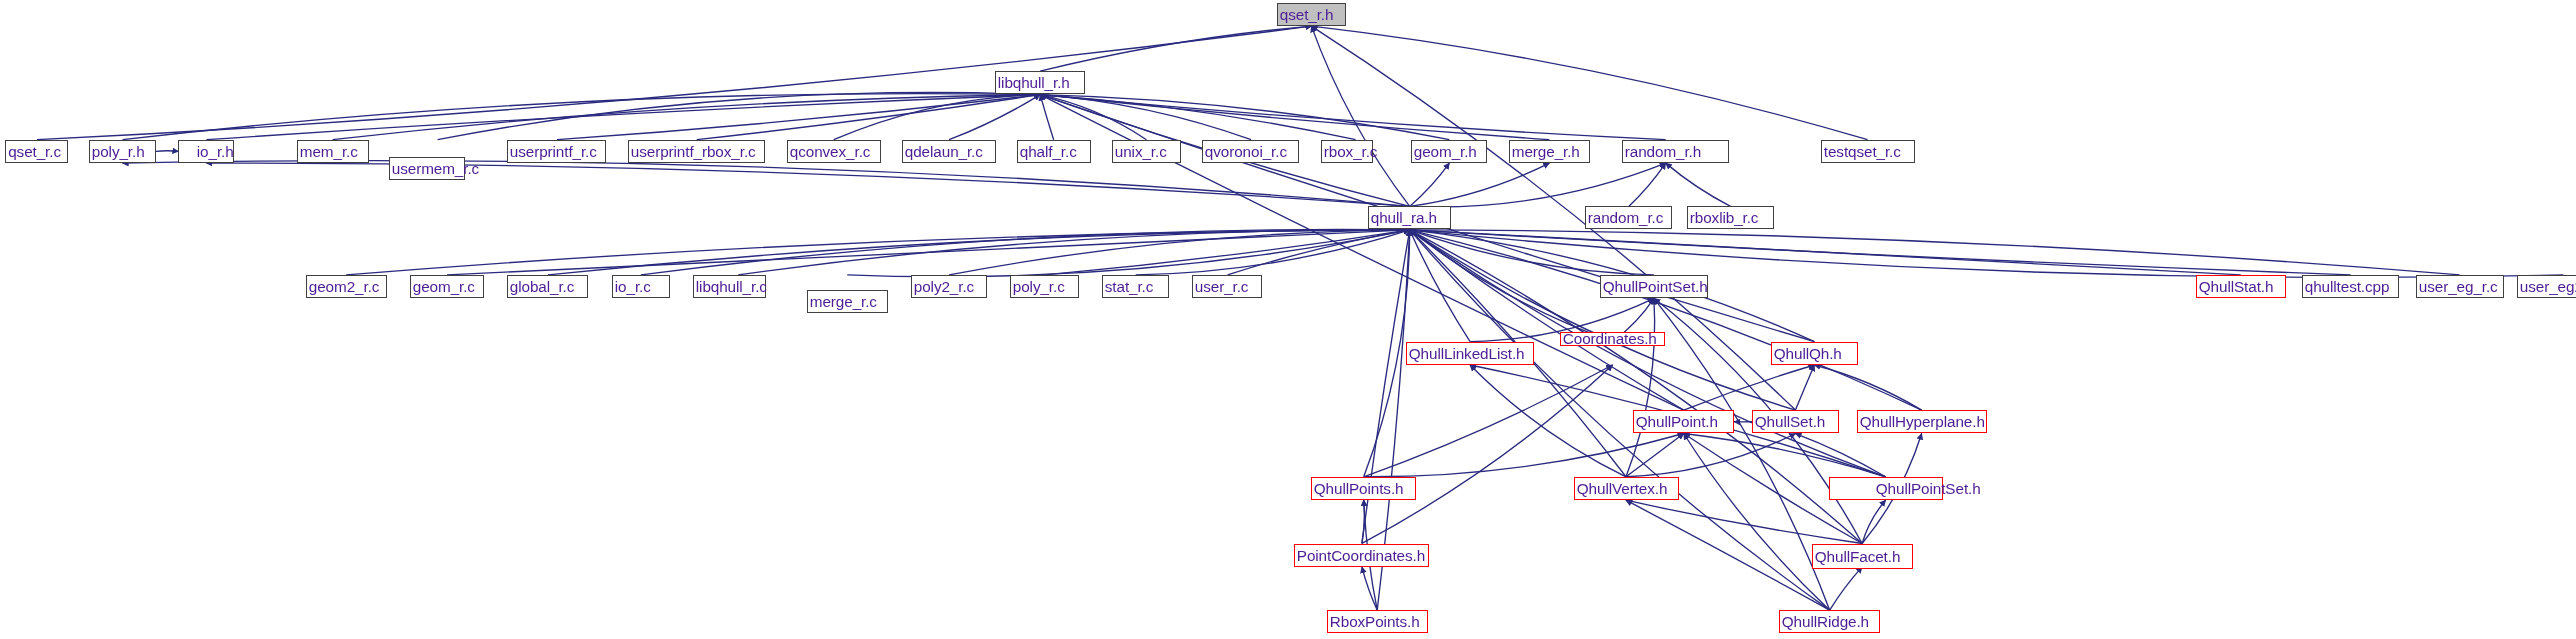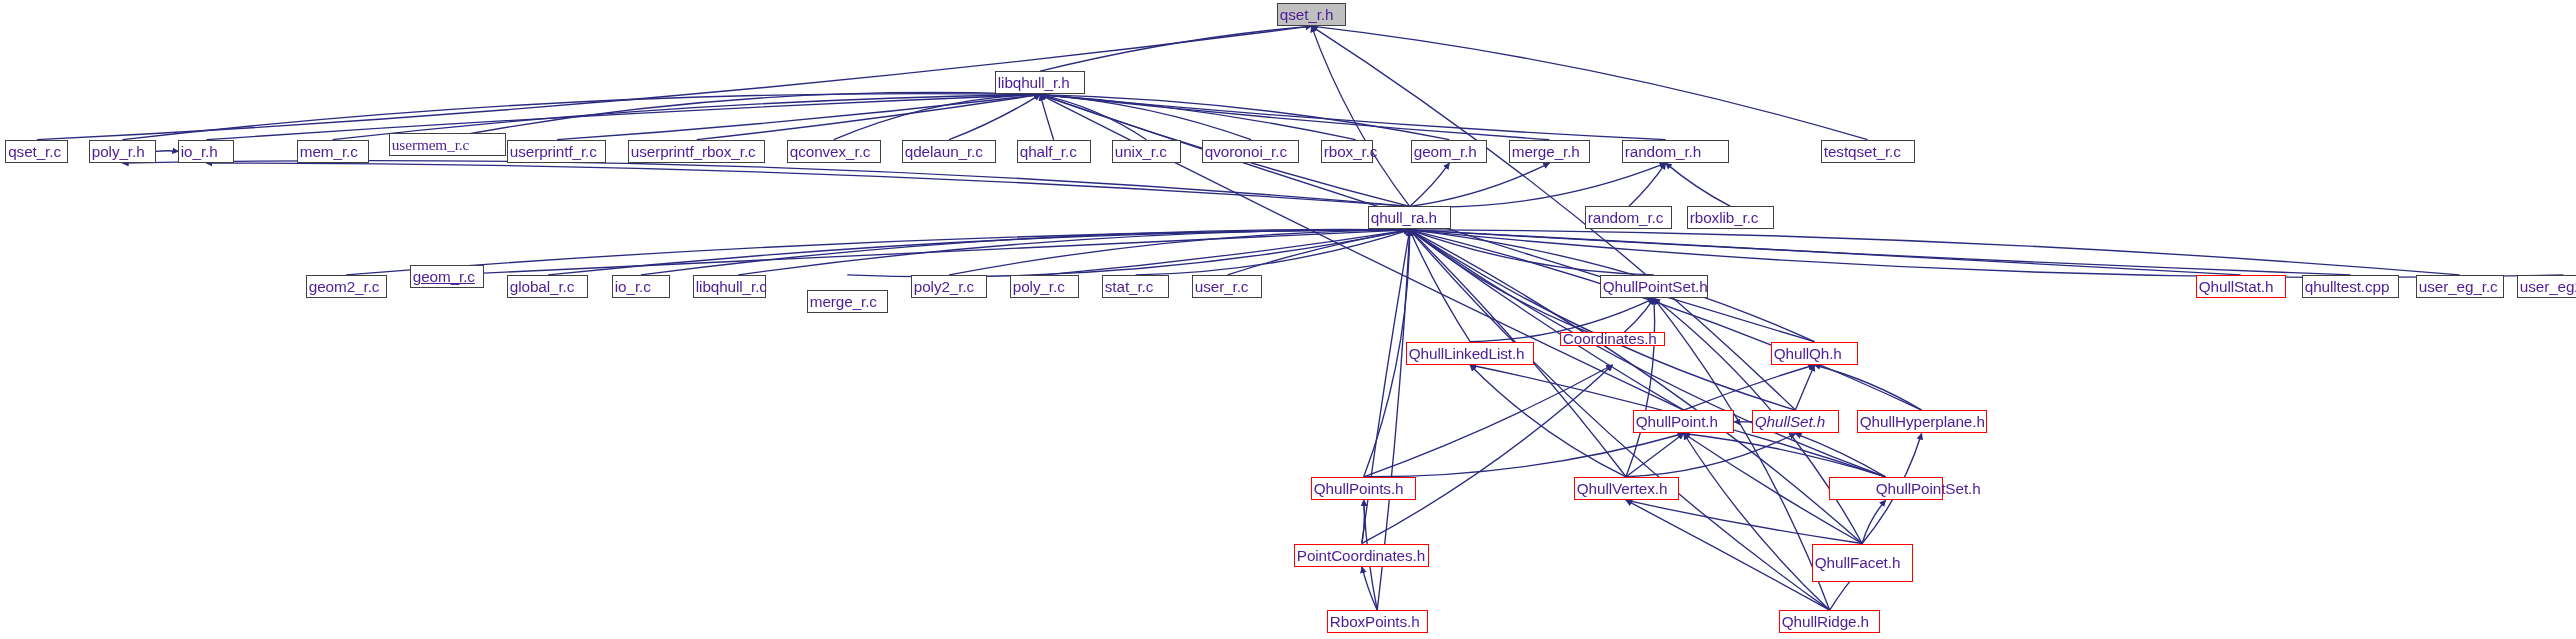--- a/index.html
+++ b/index.html
@@ -156,27 +156,27 @@
       </div>
       <div class="node" style="left: 995px; top: 71px; width: 90px; height: 23.4px;">
         <span class="label">libqhull_r.h</span>
       </div>
       <div class="node" style="left: 5.4px; top: 140px; width: 63px; height: 23.4px;">
         <span class="label">qset_r.c</span>
       </div>
       <div class="node" style="left: 89px; top: 140px; width: 67px; height: 23.4px;">
         <span class="label">poly_r.h</span>
       </div>
-      <div class="node" style="left: 178px; top: 140px; width: 56px; height: 23.4px;">
+      <div class="node" style="left: 178px; top: 140px; width: 56px; height: 23.4px; padding-left: 16px;">
         <span class="label">io_r.h</span>
       </div>
       <div class="node" style="left: 297px; top: 140px; width: 72px; height: 23.4px;">
         <span class="label">mem_r.c</span>
       </div>
-      <div class="node" style="left: 389px; top: 133px; width: 117px; height: 23.4px; font-family: Liberation Serif, serif;">
+      <div class="node" style="left: 389px; top: 157px; width: 76px; height: 23.4px;">
         <span class="label">usermem_r.c</span>
       </div>
       <div class="node" style="left: 507px; top: 140px; width: 99px; height: 23.4px;">
         <span class="label">userprintf_r.c</span>
       </div>
       <div class="node" style="left: 628px; top: 140px; width: 137px; height: 23.4px;">
         <span class="label">userprintf_rbox_r.c</span>
       </div>
       <div class="node" style="left: 787px; top: 140px; width: 94px; height: 23.4px;">
         <span class="label">qconvex_r.c</span>
@@ -213,21 +213,21 @@
       </div>
       <div class="node" style="left: 1585px; top: 206px; width: 87px; height: 23.4px;">
         <span class="label">random_r.c</span>
       </div>
       <div class="node" style="left: 1687px; top: 206px; width: 87px; height: 23.4px;">
         <span class="label">rboxlib_r.c</span>
       </div>
       <div class="node" style="left: 306px; top: 275px; width: 81px; height: 23.4px;">
         <span class="label">geom2_r.c</span>
       </div>
-      <div class="node" style="left: 410px; top: 265px; width: 74px; height: 23.4px; text-decoration: underline;">
+      <div class="node" style="left: 410px; top: 275px; width: 74px; height: 23.4px;">
         <span class="label">geom_r.c</span>
       </div>
       <div class="node" style="left: 507px; top: 275px; width: 81px; height: 23.4px;">
         <span class="label">global_r.c</span>
       </div>
       <div class="node" style="left: 612px; top: 275px; width: 58px; height: 23.4px;">
         <span class="label">io_r.c</span>
       </div>
       <div class="node" style="left: 693px; top: 275px; width: 73px; height: 23.4px;">
         <span class="label">libqhull_r.c</span>
@@ -267,39 +267,39 @@
       </div>
       <div class="node cpp" style="left: 1560px; top: 332px; width: 105px; height: 14px;">
         <span class="label">Coordinates.h</span>
       </div>
       <div class="node cpp" style="left: 1771px; top: 342px; width: 87px; height: 23.4px;">
         <span class="label">QhullQh.h</span>
       </div>
       <div class="node cpp" style="left: 1633px; top: 410px; width: 101px; height: 23.4px;">
         <span class="label">QhullPoint.h</span>
       </div>
-      <div class="node cpp" style="left: 1752px; top: 410px; width: 87px; height: 23.4px; font-style: italic;">
+      <div class="node cpp" style="left: 1752px; top: 410px; width: 87px; height: 23.4px;">
         <span class="label">QhullSet.h</span>
       </div>
       <div class="node cpp" style="left: 1857px; top: 410px; width: 130px; height: 23.4px;">
         <span class="label">QhullHyperplane.h</span>
       </div>
       <div class="node cpp" style="left: 1311px; top: 477px; width: 105px; height: 23.4px;">
         <span class="label">QhullPoints.h</span>
       </div>
       <div class="node cpp" style="left: 1574px; top: 477px; width: 105px; height: 23.4px;">
         <span class="label">QhullVertex.h</span>
       </div>
       <div class="node cpp" style="left: 1829px; top: 477px; width: 114px; height: 23.4px; padding-left: 44px;">
         <span class="label">QhullPointSet.h</span>
       </div>
       <div class="node cpp" style="left: 1294px; top: 544px; width: 135px; height: 23.4px;">
         <span class="label">PointCoordinates.h</span>
       </div>
-      <div class="node cpp" style="left: 1812px; top: 544px; width: 101px; height: 38px;">
+      <div class="node cpp" style="left: 1812px; top: 544px; width: 101px; height: 25px;">
         <span class="label">QhullFacet.h</span>
       </div>
       <div class="node cpp" style="left: 1327px; top: 610px; width: 101px; height: 23.4px;">
         <span class="label">RboxPoints.h</span>
       </div>
       <div class="node cpp" style="left: 1779px; top: 610px; width: 101px; height: 23.4px;">
         <span class="label">QhullRidge.h</span>
       </div>
     </div>
 </div>

